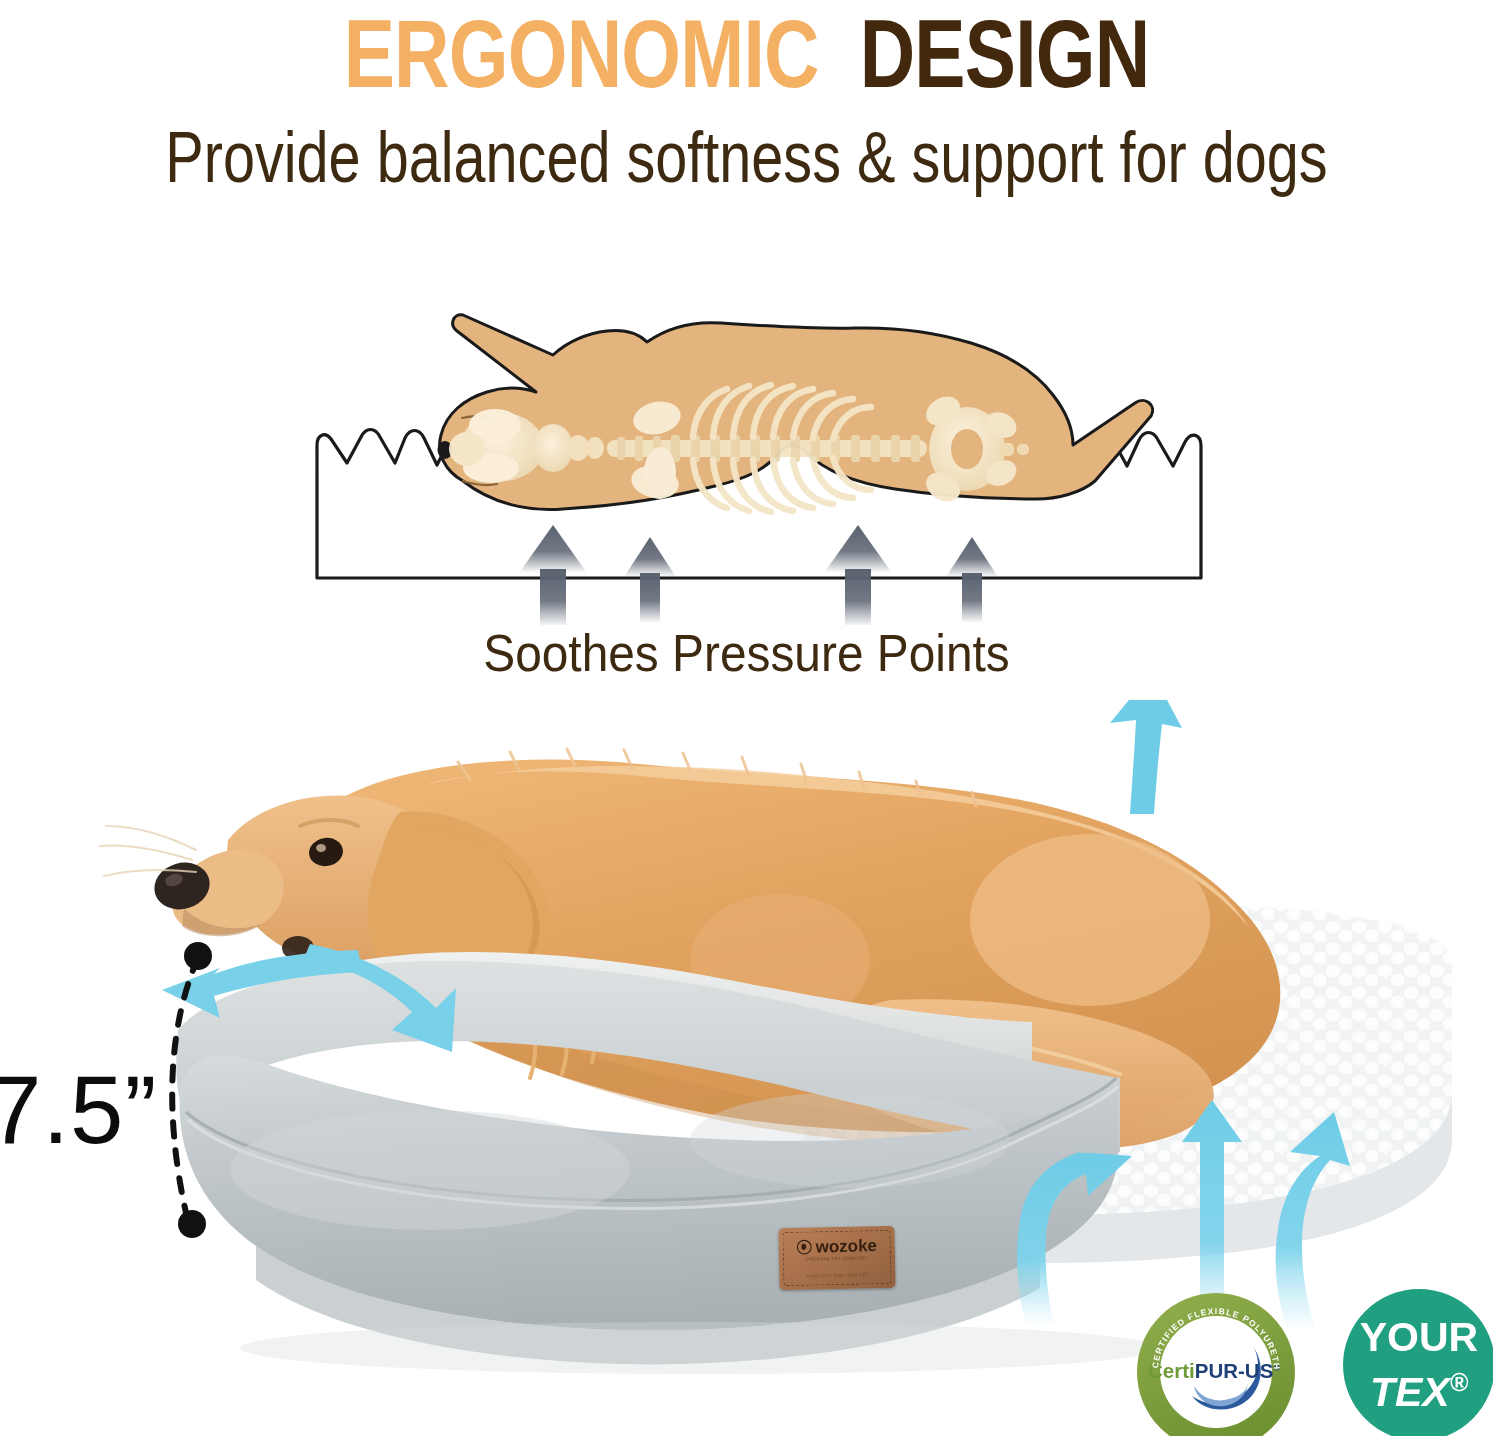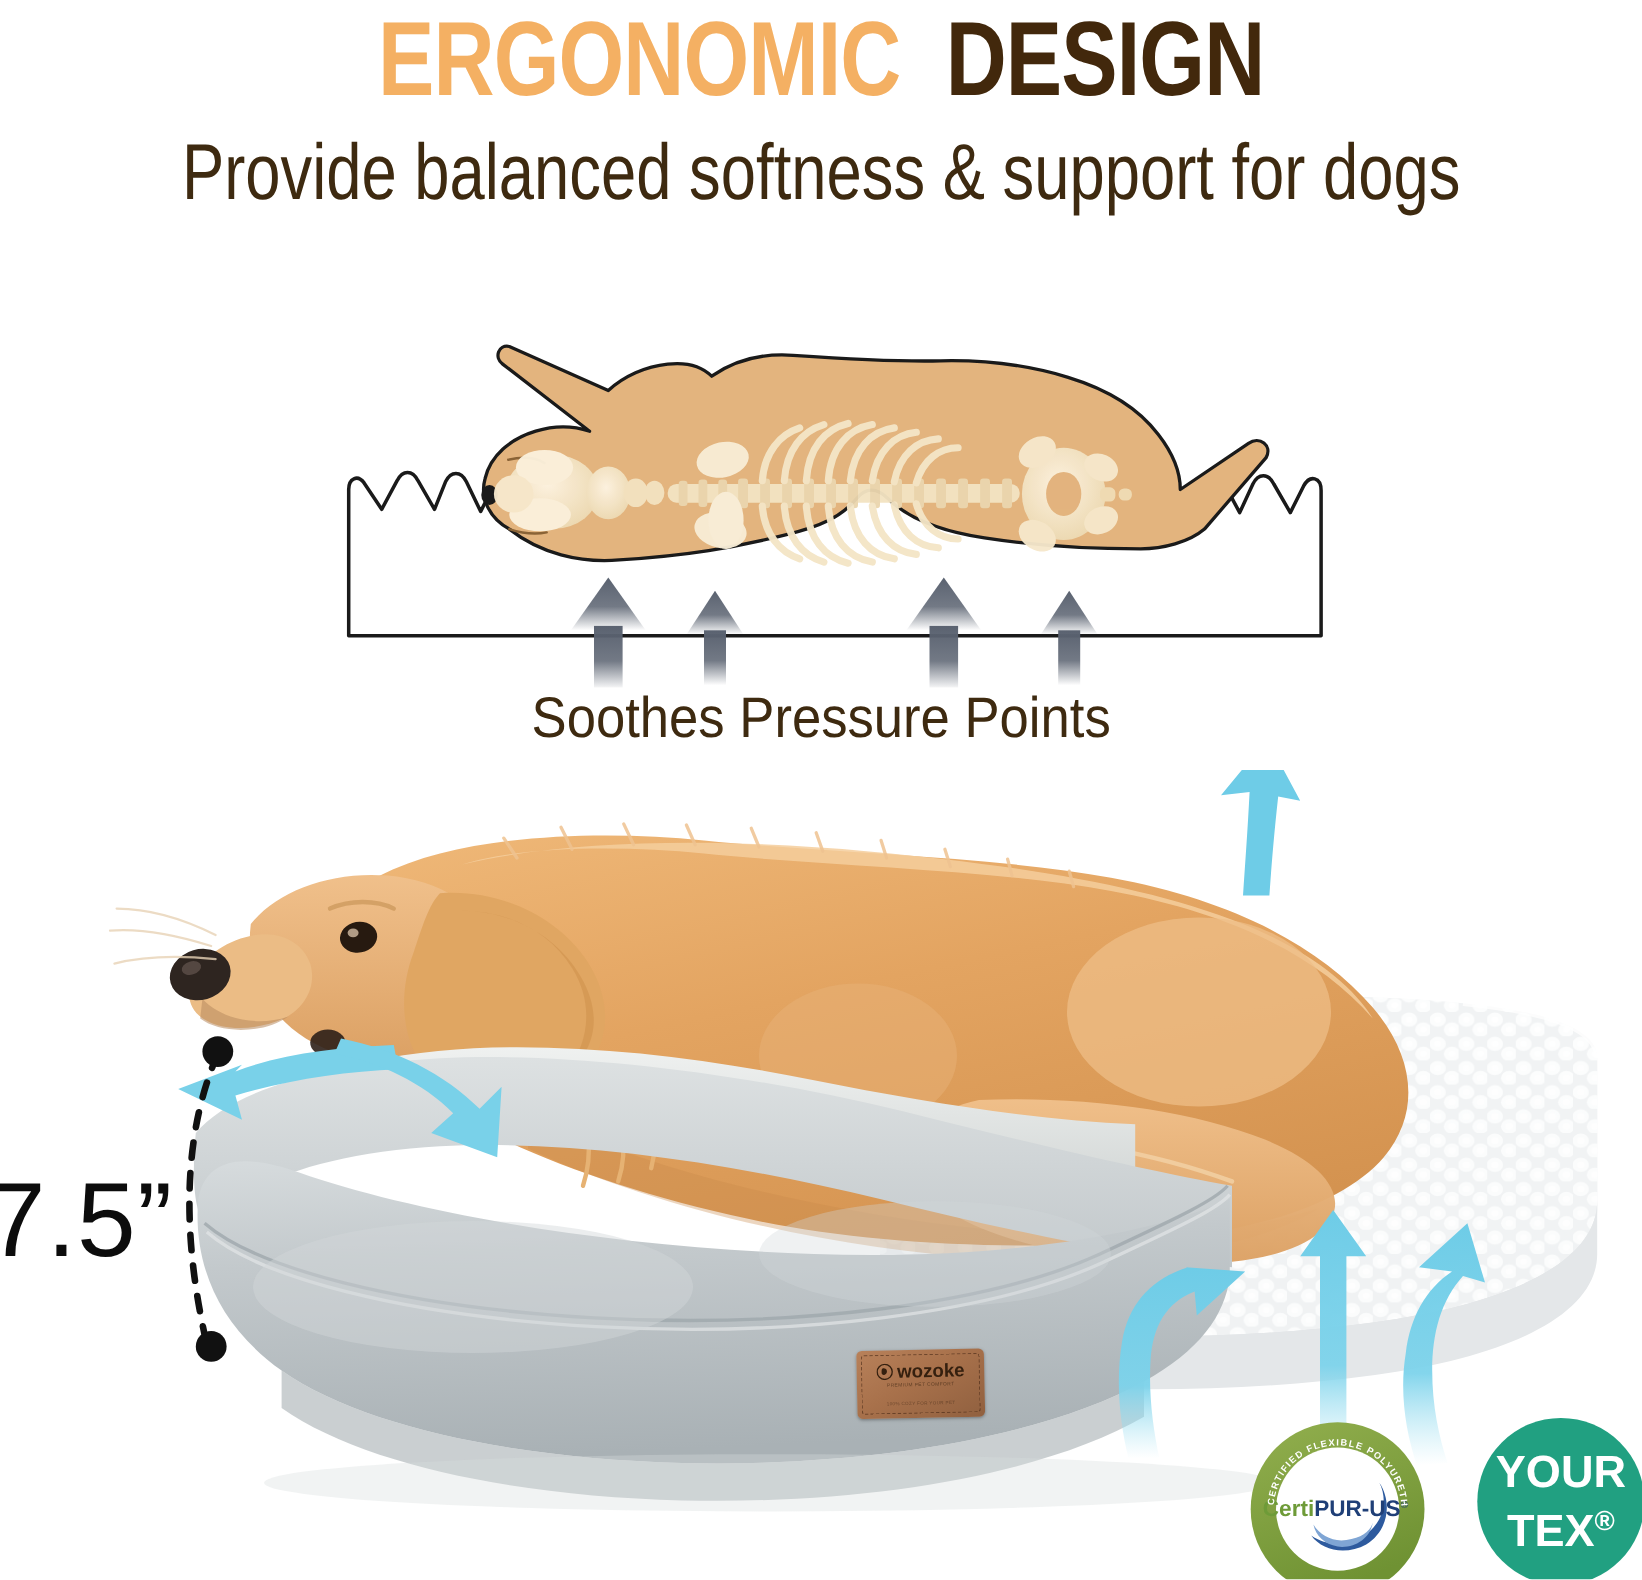--- a/index.html
+++ b/index.html
@@ -140,21 +140,21 @@
     flex-direction: column;
     align-items: center;
     justify-content: center;
     color: #ffffff;
     font-weight: 700;
     font-size: 41px;
     line-height: 43px;
     letter-spacing: 0px;
     font-family: "Liberation Sans", sans-serif;
   }
-  .oeko-text .l2 { margin-top: 2px; }
+  .oeko-text .l2 { margin-top: 2px; font-style: italic; }
   .oeko-reg { font-size: 25px; vertical-align: super; }
 
   
   #brand-tag {
     position: absolute;
     left: 779px;
     top: 1227px;
     width: 116px;
     height: 62px;
     background: linear-gradient(150deg,#b8815a 0%, #a8714b 45%, #90603f 100%);

